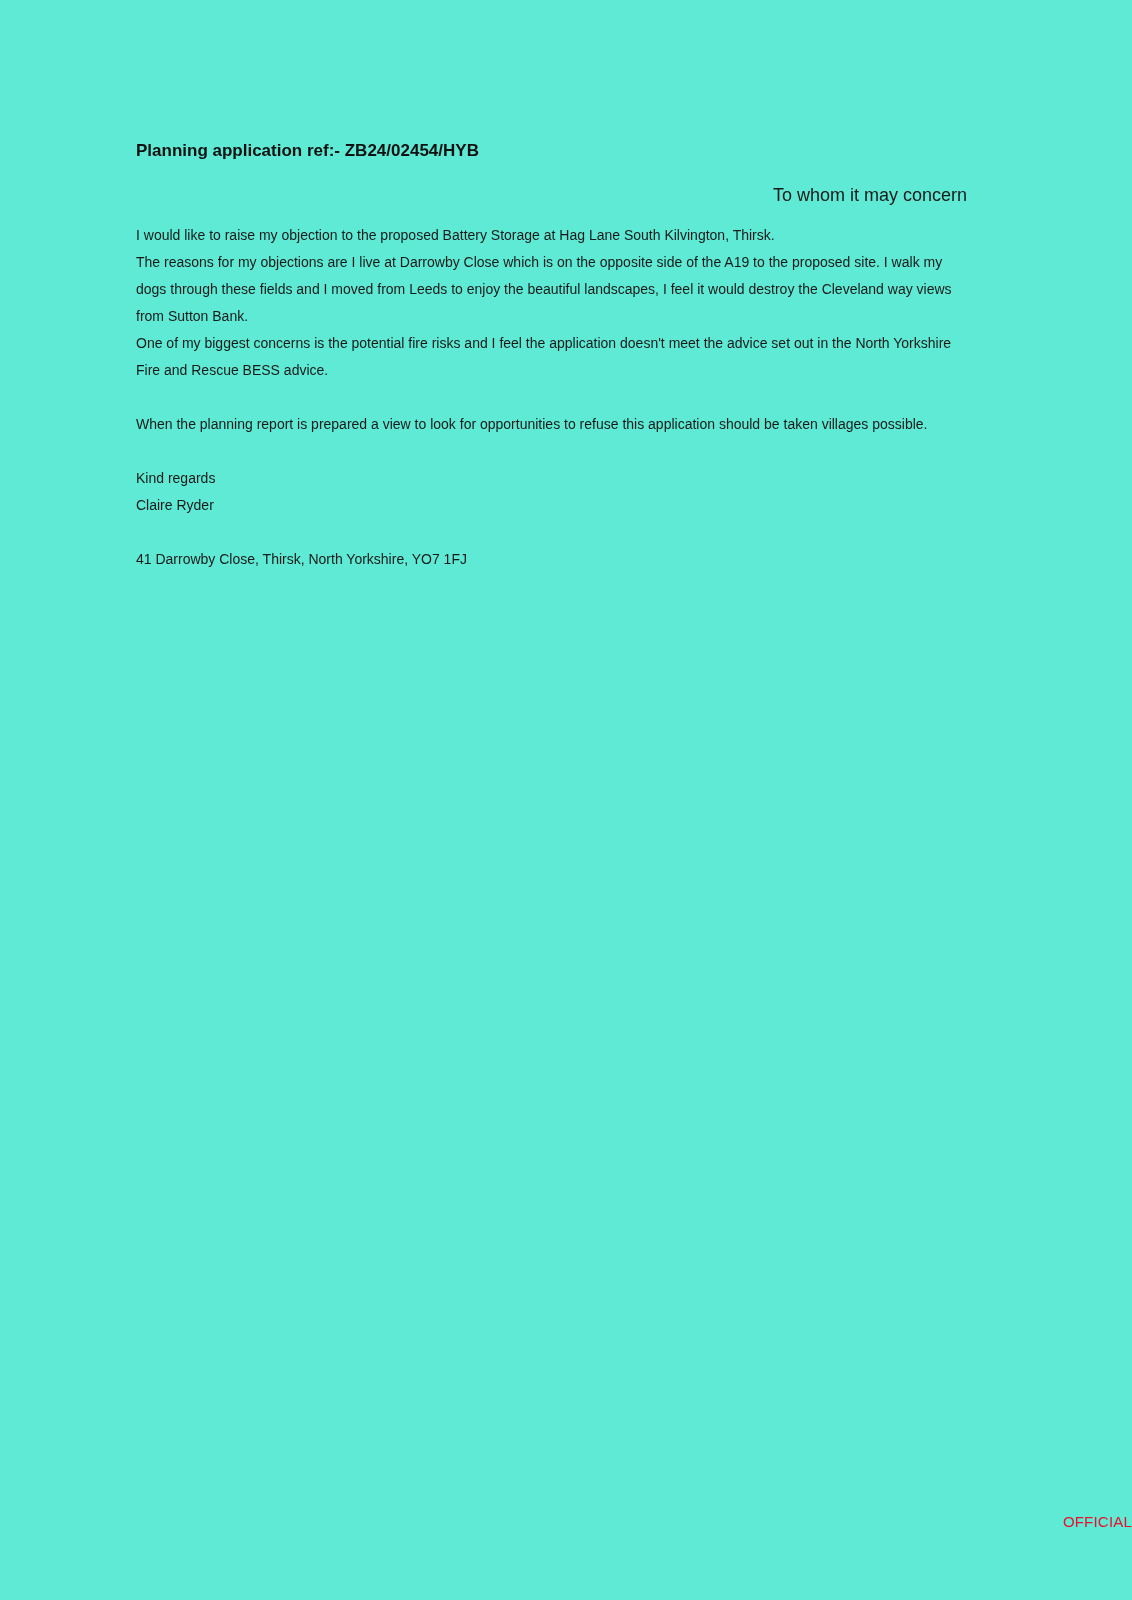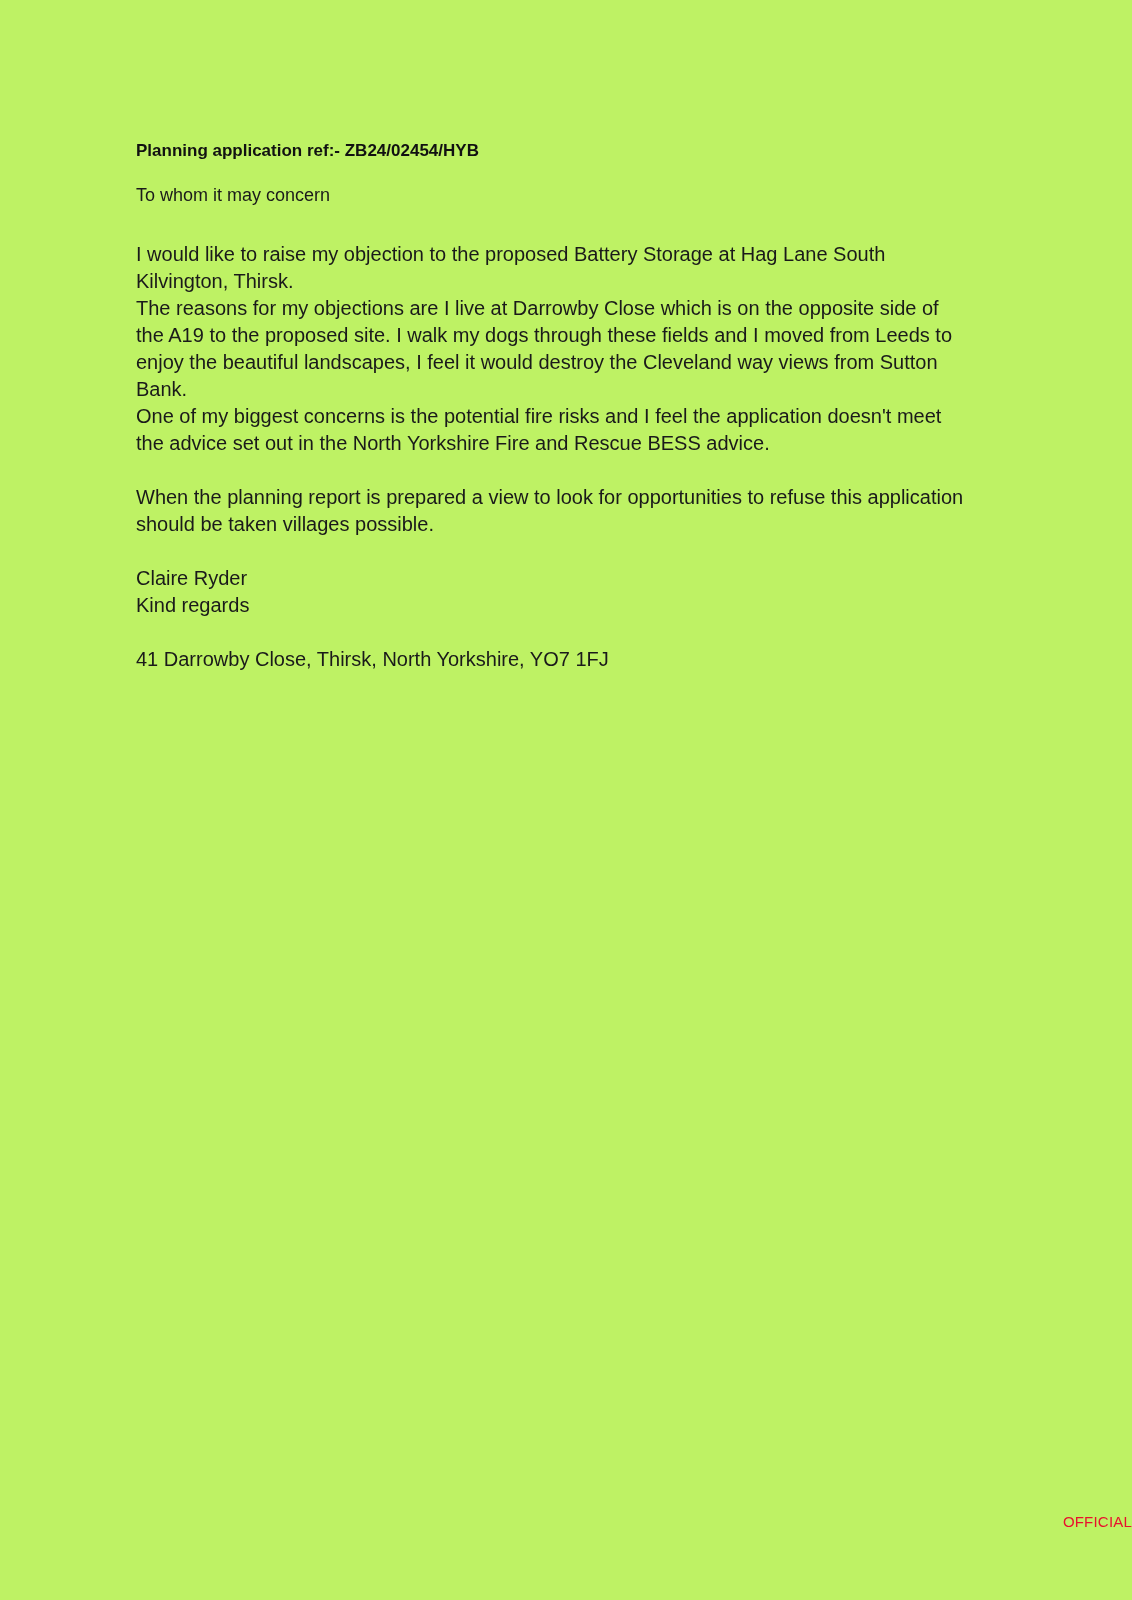--- a/index.html
+++ b/index.html
@@ -6,41 +6,42 @@
   html, body {
     background: #ffffff;
     font-family: "Liberation Sans", "DejaVu Sans", sans-serif;
     color: #1a1a1a;
   }
   .page {
     position: relative;
     width: 1132px;
     height: 1600px;
     margin: 0 auto;
-    background: #bef264;
+    background: #5eead4;
     padding: 137px 165px 0 136px;
     overflow: hidden;
   }
   .heading {
     font-size: 17px;
     font-weight: bold;
     line-height: 27px;
     margin-bottom: 18px;
     color: #111111;
   }
   .salutation {
     font-size: 18px;
     line-height: 27px;
-    margin-bottom: 32px;
+    margin-bottom: 13px;
+    text-align: right;
   }
   .block {
     margin-bottom: 27px;
   }
   .block p.line {
-    font-size: 20px;
+    font-size: 14px;
     line-height: 27px;
     margin: 0;
   }
   .footer-marking {
     position: absolute;
     left: 0;
     right: 0;
     top: 1512px;
     text-align: right;
     font-size: 15px;
@@ -62,22 +63,22 @@
     <p class="line">I would like to raise my objection to the proposed Battery Storage at Hag Lane South Kilvington, Thirsk.</p>
     <p class="line">The reasons for my objections are I live at Darrowby Close which is on the opposite side of the A19 to the proposed site. I walk my dogs through these fields and I moved from Leeds to enjoy the beautiful landscapes, I feel it would destroy the Cleveland way views from Sutton Bank.</p>
     <p class="line">One of my biggest concerns is the potential fire risks and I feel the application doesn't meet the advice set out in the North Yorkshire Fire and Rescue BESS advice.</p>
   </div>
 
   <div class="block">
     <p class="line">When the planning report is prepared a view to look for opportunities to refuse this application should be taken villages possible.</p>
   </div>
 
   <div class="block">
+    <p class="line">Kind regards</p>
     <p class="line">Claire Ryder</p>
-    <p class="line">Kind regards</p>
   </div>
 
   <div class="block">
     <p class="line">41 Darrowby Close, Thirsk, North Yorkshire, YO7 1FJ</p>
   </div>
 
   <div class="footer-marking">OFFICIAL</div>
 
 </div>
 

